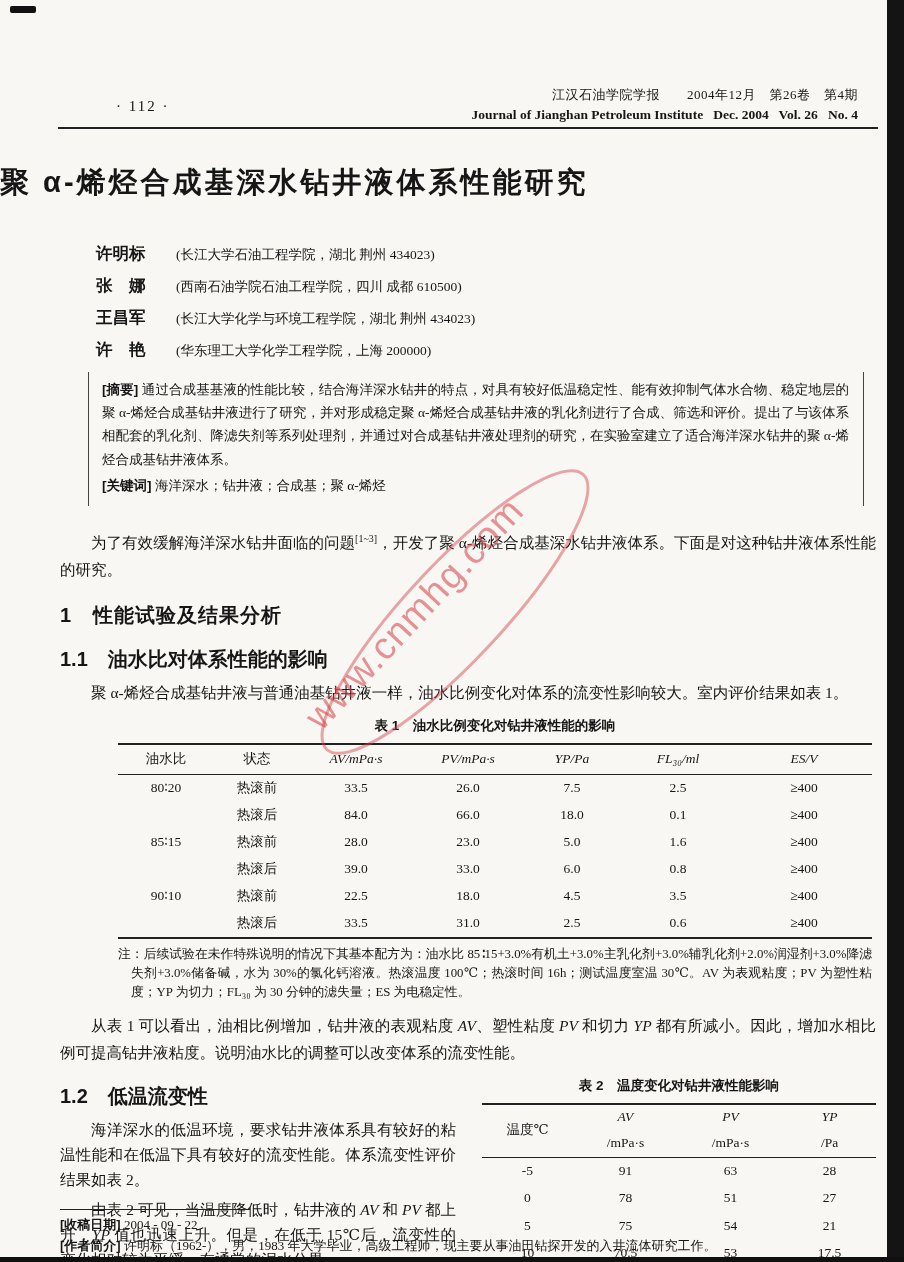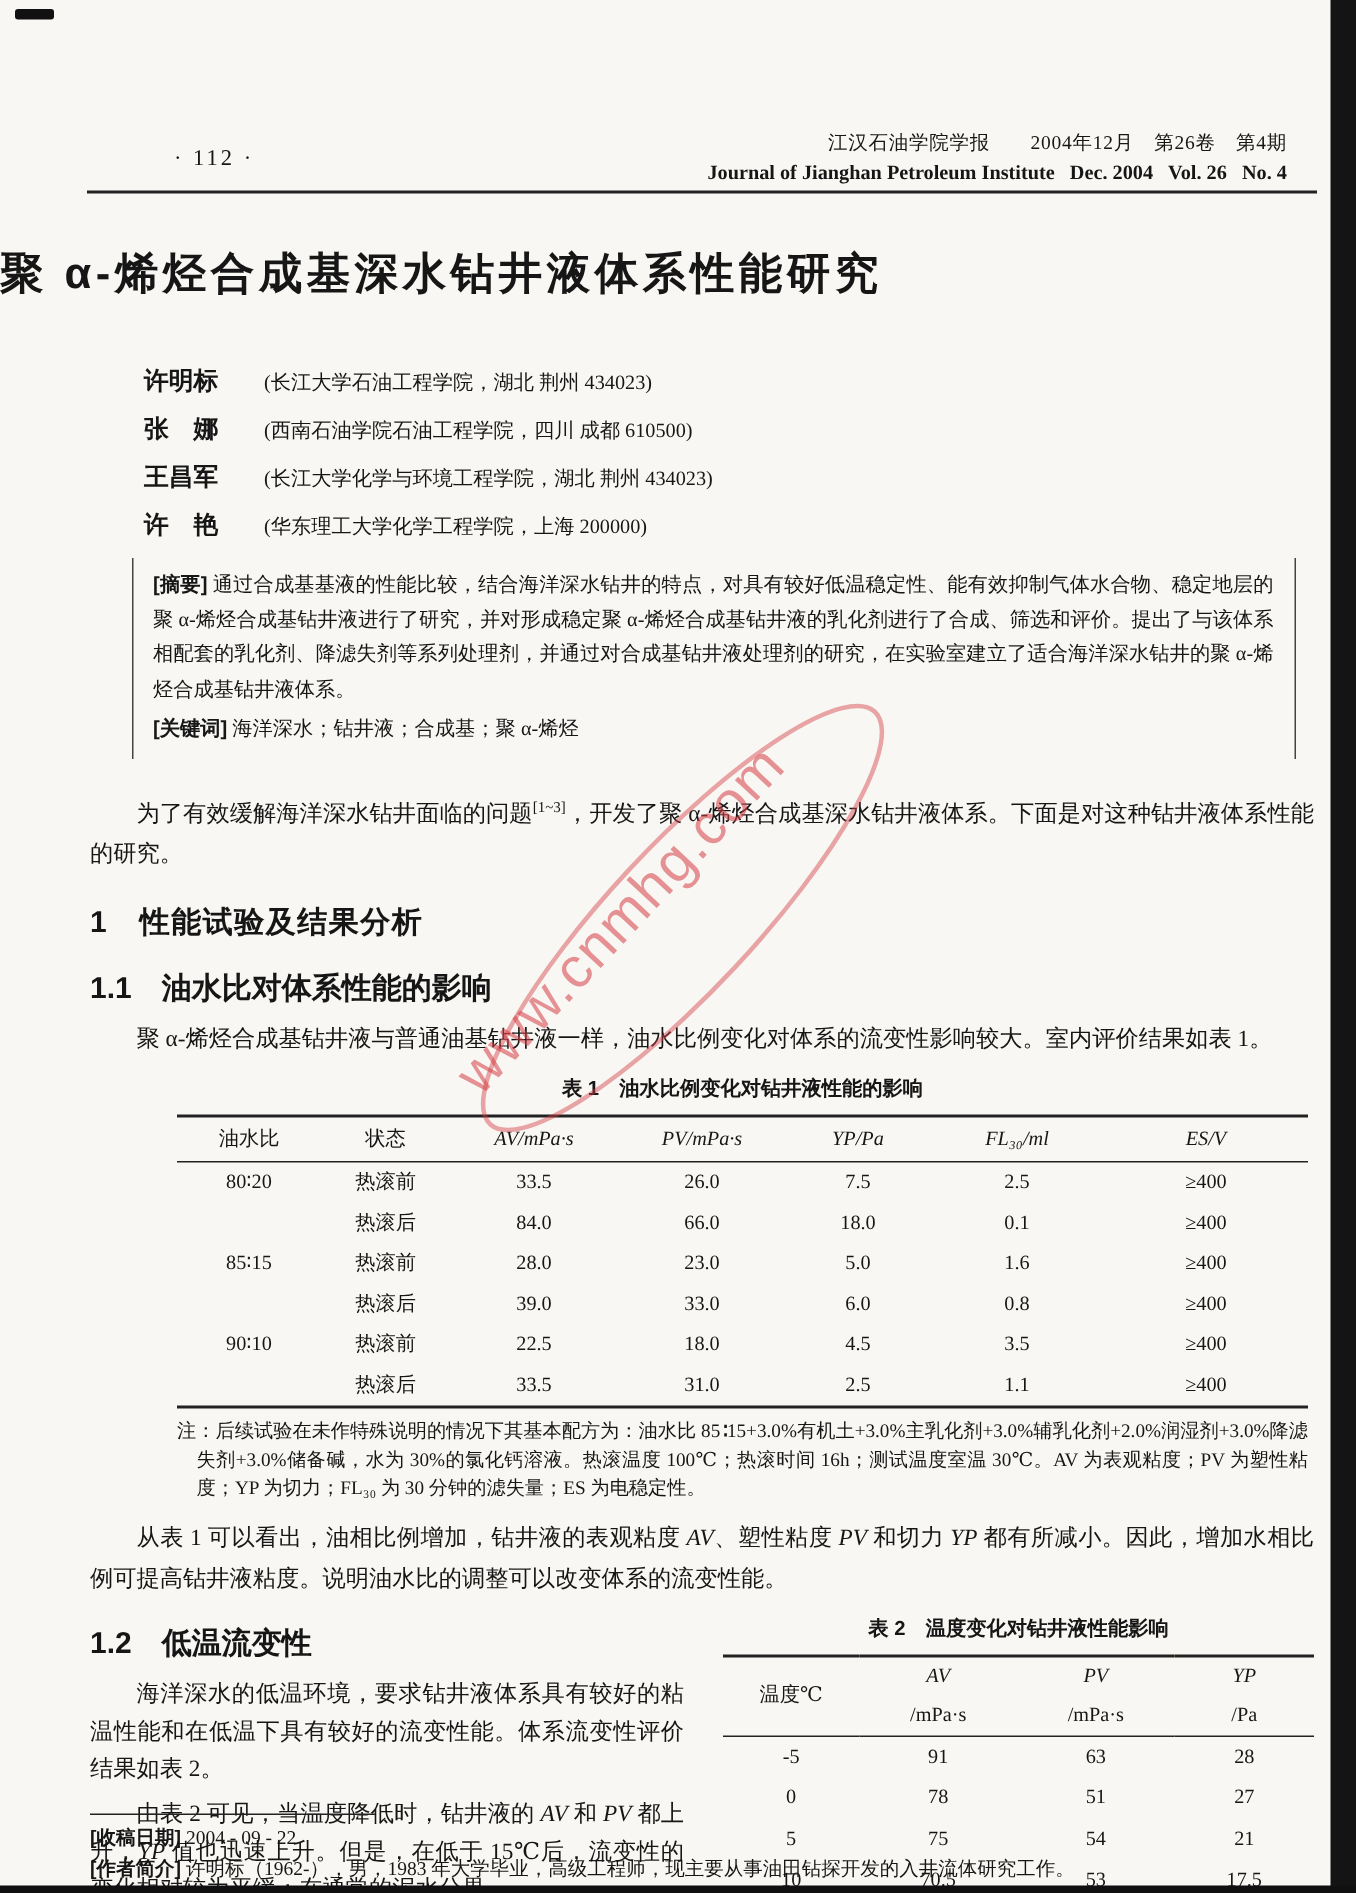--- a/index.html
+++ b/index.html
@@ -214,21 +214,21 @@
             <td>4.5</td>
             <td>3.5</td>
             <td>≥400</td>
         </tr>
         <tr>
           <td></td>
             <td>热滚后</td>
             <td>33.5</td>
             <td>31.0</td>
             <td>2.5</td>
-            <td>1.1</td>
+            <td>0.6</td>
             <td>≥400</td>
         </tr>
       </tbody>
     </table>
     <div class="note">注：后续试验在未作特殊说明的情况下其基本配方为：油水比 85∶15+3.0%有机土+3.0%主乳化剂+3.0%辅乳化剂+2.0%润湿剂+3.0%降滤失剂+3.0%储备碱，水为 30%的氯化钙溶液。热滚温度 100℃；热滚时间 16h；测试温度室温 30℃。AV 为表观粘度；PV 为塑性粘度；YP 为切力；FL₃₀ 为 30 分钟的滤失量；ES 为电稳定性。</div>
   </div>
 
   <p class="discussion">
     <span>从表 1 可以看出，油相比例增加，钻井液的表观粘度 </span><span class="ital">AV</span><span>、塑性粘度 </span><span class="ital">PV</span><span> 和切力 </span><span class="ital">YP</span><span> 都有所减小。因此，增加水相比例可提高钻井液粘度。说明油水比的调整可以改变体系的流变性能。</span>
   </p>

